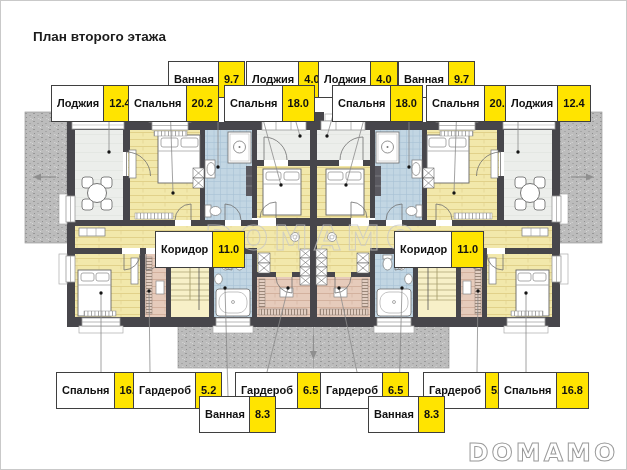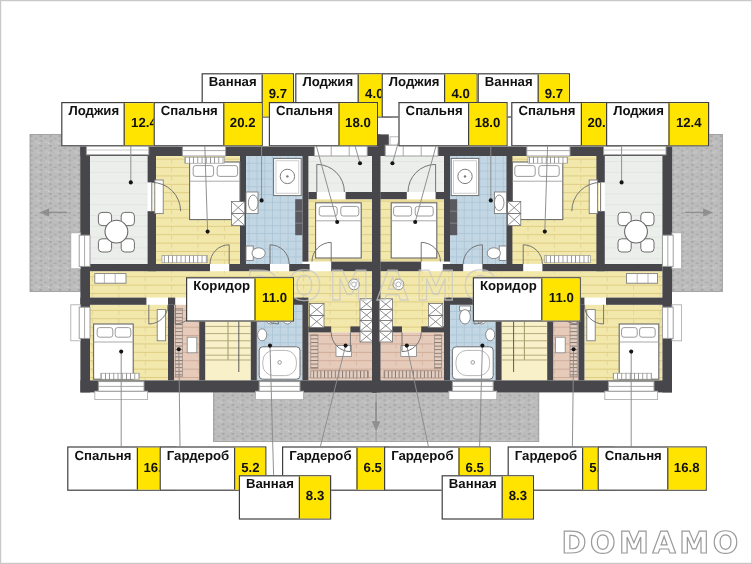--- a/index.html
+++ b/index.html
@@ -1,30 +1,31 @@
 <!DOCTYPE html>
 <html><head>
 <meta charset="utf-8">
 <style>
   html,body{margin:0;padding:0;background:#fff;}
   .canvas{position:relative;width:627px;height:470px;background:#fff;overflow:hidden;
           box-shadow:inset 0 0 0 1px #c9c9c9;font-family:"Liberation Sans",sans-serif;}
   .title{position:absolute;left:33px;top:29px;font-size:13.5px;font-weight:bold;color:#1c1c1c;}
   .plan{position:absolute;left:0;top:0;}
-  .lbl{position:absolute;display:flex;align-items:flex-start;border:1px solid #3f3f3f;background:#fff;
+  .lbl{position:absolute;display:flex;align-items:center;border:1px solid #3f3f3f;background:#fff;
        font-size:11px;font-weight:bold;line-height:1;color:#111;white-space:nowrap;z-index:5;}
   .lbl .n{padding:2px 4px 2px 5px;}
   .lbl .v{background:#ffe400;padding:12px 5px;border-left:1px solid #3f3f3f;}
   .wm{font-family:"DejaVu Sans","Liberation Sans",sans-serif;font-weight:bold;letter-spacing:6px;}
   .logo{font-family:"DejaVu Sans","Liberation Sans",sans-serif;font-weight:bold;letter-spacing:3px;}
 </style>
 </head>
 <body>
 
 <div class="canvas">
+  <div class="title">План второго этажа</div>
 
   <svg class="plan" width="627" height="470" viewBox="0 0 627 470">
     <defs>
       <pattern id="hatch" width="8" height="8" patternUnits="userSpaceOnUse">
         <rect width="8" height="8" fill="#bcbcbc"></rect>
         <rect x="1" y="1" width="2" height="1" fill="#989898"></rect>
         <rect x="5" y="3" width="2" height="1" fill="#a6a6a6"></rect>
         <rect x="2" y="5" width="1" height="1" fill="#8e8e8e"></rect>
         <rect x="6" y="6" width="1.5" height="1" fill="#cfcfcf"></rect>
         <rect x="0" y="7" width="1" height="1" fill="#d6d6d6"></rect>

